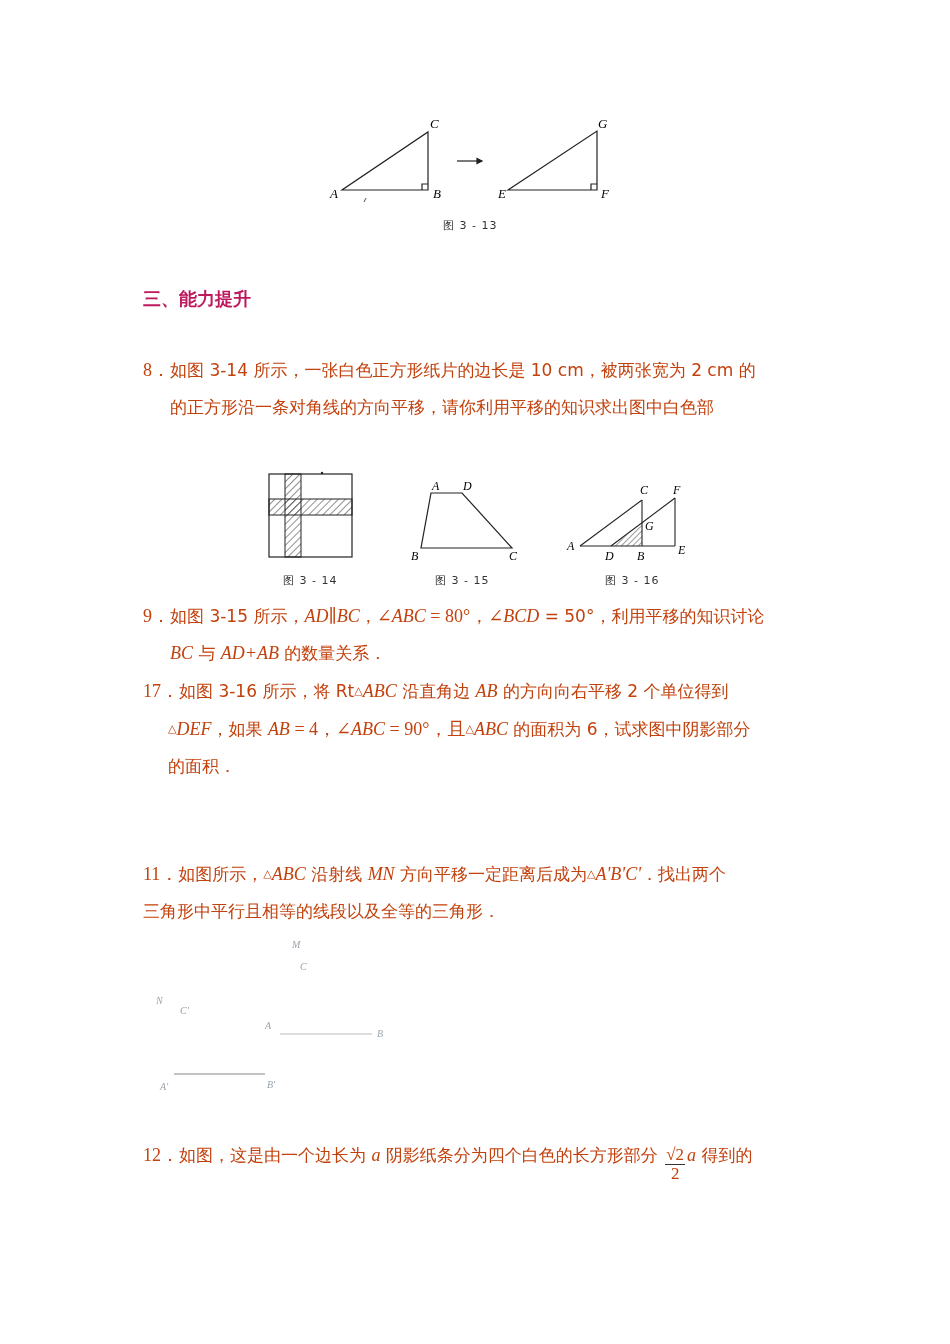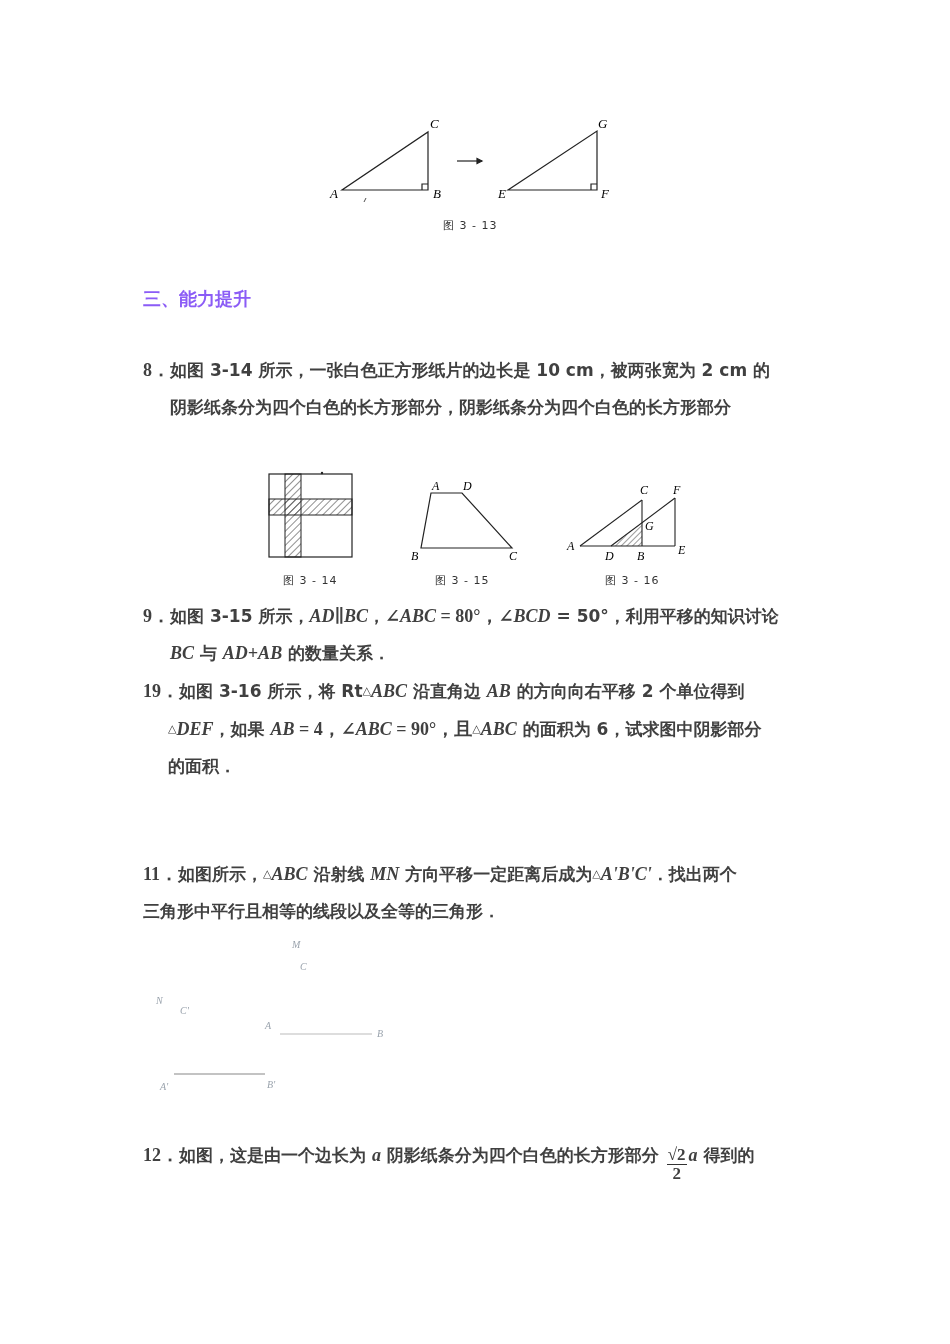--- a/index.html
+++ b/index.html
@@ -1,23 +1,23 @@
 <!DOCTYPE html>
 <html><head>
 <meta charset="utf-8">
 <style>
   html, body { margin: 0; padding: 0; background: #ffffff; }
   body { width: 950px; height: 1344px; position: relative; overflow: hidden;
          font-family: "DejaVu Serif", "Liberation Serif", serif; color: #111; }
   .abs { position: absolute; }
   .fig-caption { position: absolute; font-family: "DejaVu Sans", sans-serif; font-size: 11px; color: #333; letter-spacing: 1px; }
   .section-title { position: absolute; left: 143px; top: 287px; font-family: Liberation Sans, sans-serif;
-                   font-weight: bold; font-size: 18px; color: #8b5cf6; }
-  .para { position: absolute; font-size: 17px; line-height: 37px; color: #404040;
-          font-family: "DejaVu Sans", "Liberation Sans", sans-serif; font-weight: bold; }
+                   font-weight: bold; font-size: 18px; color: #be185d; }
+  .para { position: absolute; font-size: 17px; line-height: 37px; color: #c2410c;
+          font-family: "DejaVu Sans", "Liberation Sans", sans-serif; }
   .para .line { white-space: nowrap; display: block; }
   .it { font-family: "Liberation Serif", "DejaVu Serif", serif; font-style: italic; font-size: 18px; }
   .rm { font-family: "Liberation Serif", "DejaVu Serif", serif; font-size: 18px; }
   .tri { font-size: 11px; vertical-align: 3px; }
   .frac { display: inline-block; vertical-align: middle; text-align: center; font-family: "Liberation Serif", serif; font-size: 17px; line-height: 18px; margin: 0 2px; }
   .frac .num { display: block; border-bottom: 1px solid #333; padding: 0 1px; }
   .frac .den { display: block; }
   svg text { font-family: "Liberation Serif", "DejaVu Serif", serif; font-style: italic; }
 </style>
 </head>
@@ -39,21 +39,21 @@
   <text x="178" y="88" font-size="13">E</text>
   <text x="281" y="88" font-size="13">F</text>
   <text x="278" y="18" font-size="13">G</text>
 </svg>
 <div class="fig-caption" style="left:443px;top:218px">图 3 - 13</div>
 
 <div class="section-title">三、能力提升</div>
 
 <div class="para" style="left:143px;top:352px">
   <span class="line"><span class="rm">8．</span><span>如图 3-14 所示，一张白色正方形纸片的边长是 10 cm，被两张宽为 2 cm 的</span></span>
-  <span class="line" style="padding-left:27px">阴影纸条分为四个白色的长方形部分，阴影纸条分为四个白色的长方形部分</span>
+  <span class="line" style="padding-left:27px">的正方形沿一条对角线的方向平移，请你利用平移的知识求出图中白色部</span>
 </div>
 
 <svg class="abs" style="left:268px;top:470px" width="90" height="90" viewBox="0 0 90 90">
   <defs>
     <pattern id="hatch" width="5" height="5" patternUnits="userSpaceOnUse" patternTransform="rotate(45)">
       <line x1="0" y1="0" x2="0" y2="5" stroke="#222" stroke-width="1"></line>
     </pattern>
   </defs>
   <rect x="1" y="4" width="83" height="83" fill="#fff" stroke="#222" stroke-width="1.2"></rect>
   <rect x="17" y="4" width="16" height="83" fill="url(#hatch)" stroke="#222" stroke-width="1"></rect>
@@ -94,21 +94,21 @@
   <text x="83" y="50" font-size="12">G</text>
 </svg>
 <div class="fig-caption" style="left:605px;top:573px">图 3 - 16</div>
 
 <div class="para" style="left:143px;top:598px">
   <span class="line"><span class="rm">9．</span><span>如图 3-15 所示，</span><span class="it">AD∥BC</span><span>，</span><span class="it">∠ABC</span><span class="rm"> = 80°，</span><span class="it">∠BCD</span><span> = 50°，利用平移的知识讨论</span></span>
   <span class="line" style="padding-left:27px"><span class="it">BC</span><span> 与 </span><span class="it">AD+AB</span><span> 的数量关系．</span></span>
 </div>
 
 <div class="para" style="left:143px;top:672px">
-  <span class="line"><span class="rm">19．</span><span>如图 3-16 所示，将 Rt</span><span class="tri">△</span><span class="it">ABC</span><span> 沿直角边 </span><span class="it">AB</span><span> 的方向向右平移 2 个单位得到</span></span>
+  <span class="line"><span class="rm">17．</span><span>如图 3-16 所示，将 Rt</span><span class="tri">△</span><span class="it">ABC</span><span> 沿直角边 </span><span class="it">AB</span><span> 的方向向右平移 2 个单位得到</span></span>
   <span class="line" style="padding-left:25px"><span class="tri">△</span><span class="it">DEF</span><span>，如果 </span><span class="it">AB</span><span class="rm"> = 4，</span><span class="it">∠ABC</span><span class="rm"> = 90°，且</span><span class="tri">△</span><span class="it">ABC</span><span> 的面积为 6，试求图中阴影部分</span></span>
   <span class="line" style="padding-left:25px">的面积．</span>
 </div>
 
 <div class="para" style="left:143px;top:855px">
   <span class="line"><span class="rm">11．</span><span>如图所示，</span><span class="tri">△</span><span class="it">ABC</span><span> 沿射线 </span><span class="it">MN</span><span> 方向平移一定距离后成为</span><span class="tri">△</span><span class="it">A'B'C'</span><span>．找出两个</span></span>
   <span class="line">三角形中平行且相等的线段以及全等的三角形．</span>
 </div>
 
 <svg class="abs" style="left:140px;top:930px" width="260" height="170" viewBox="0 0 260 170">

